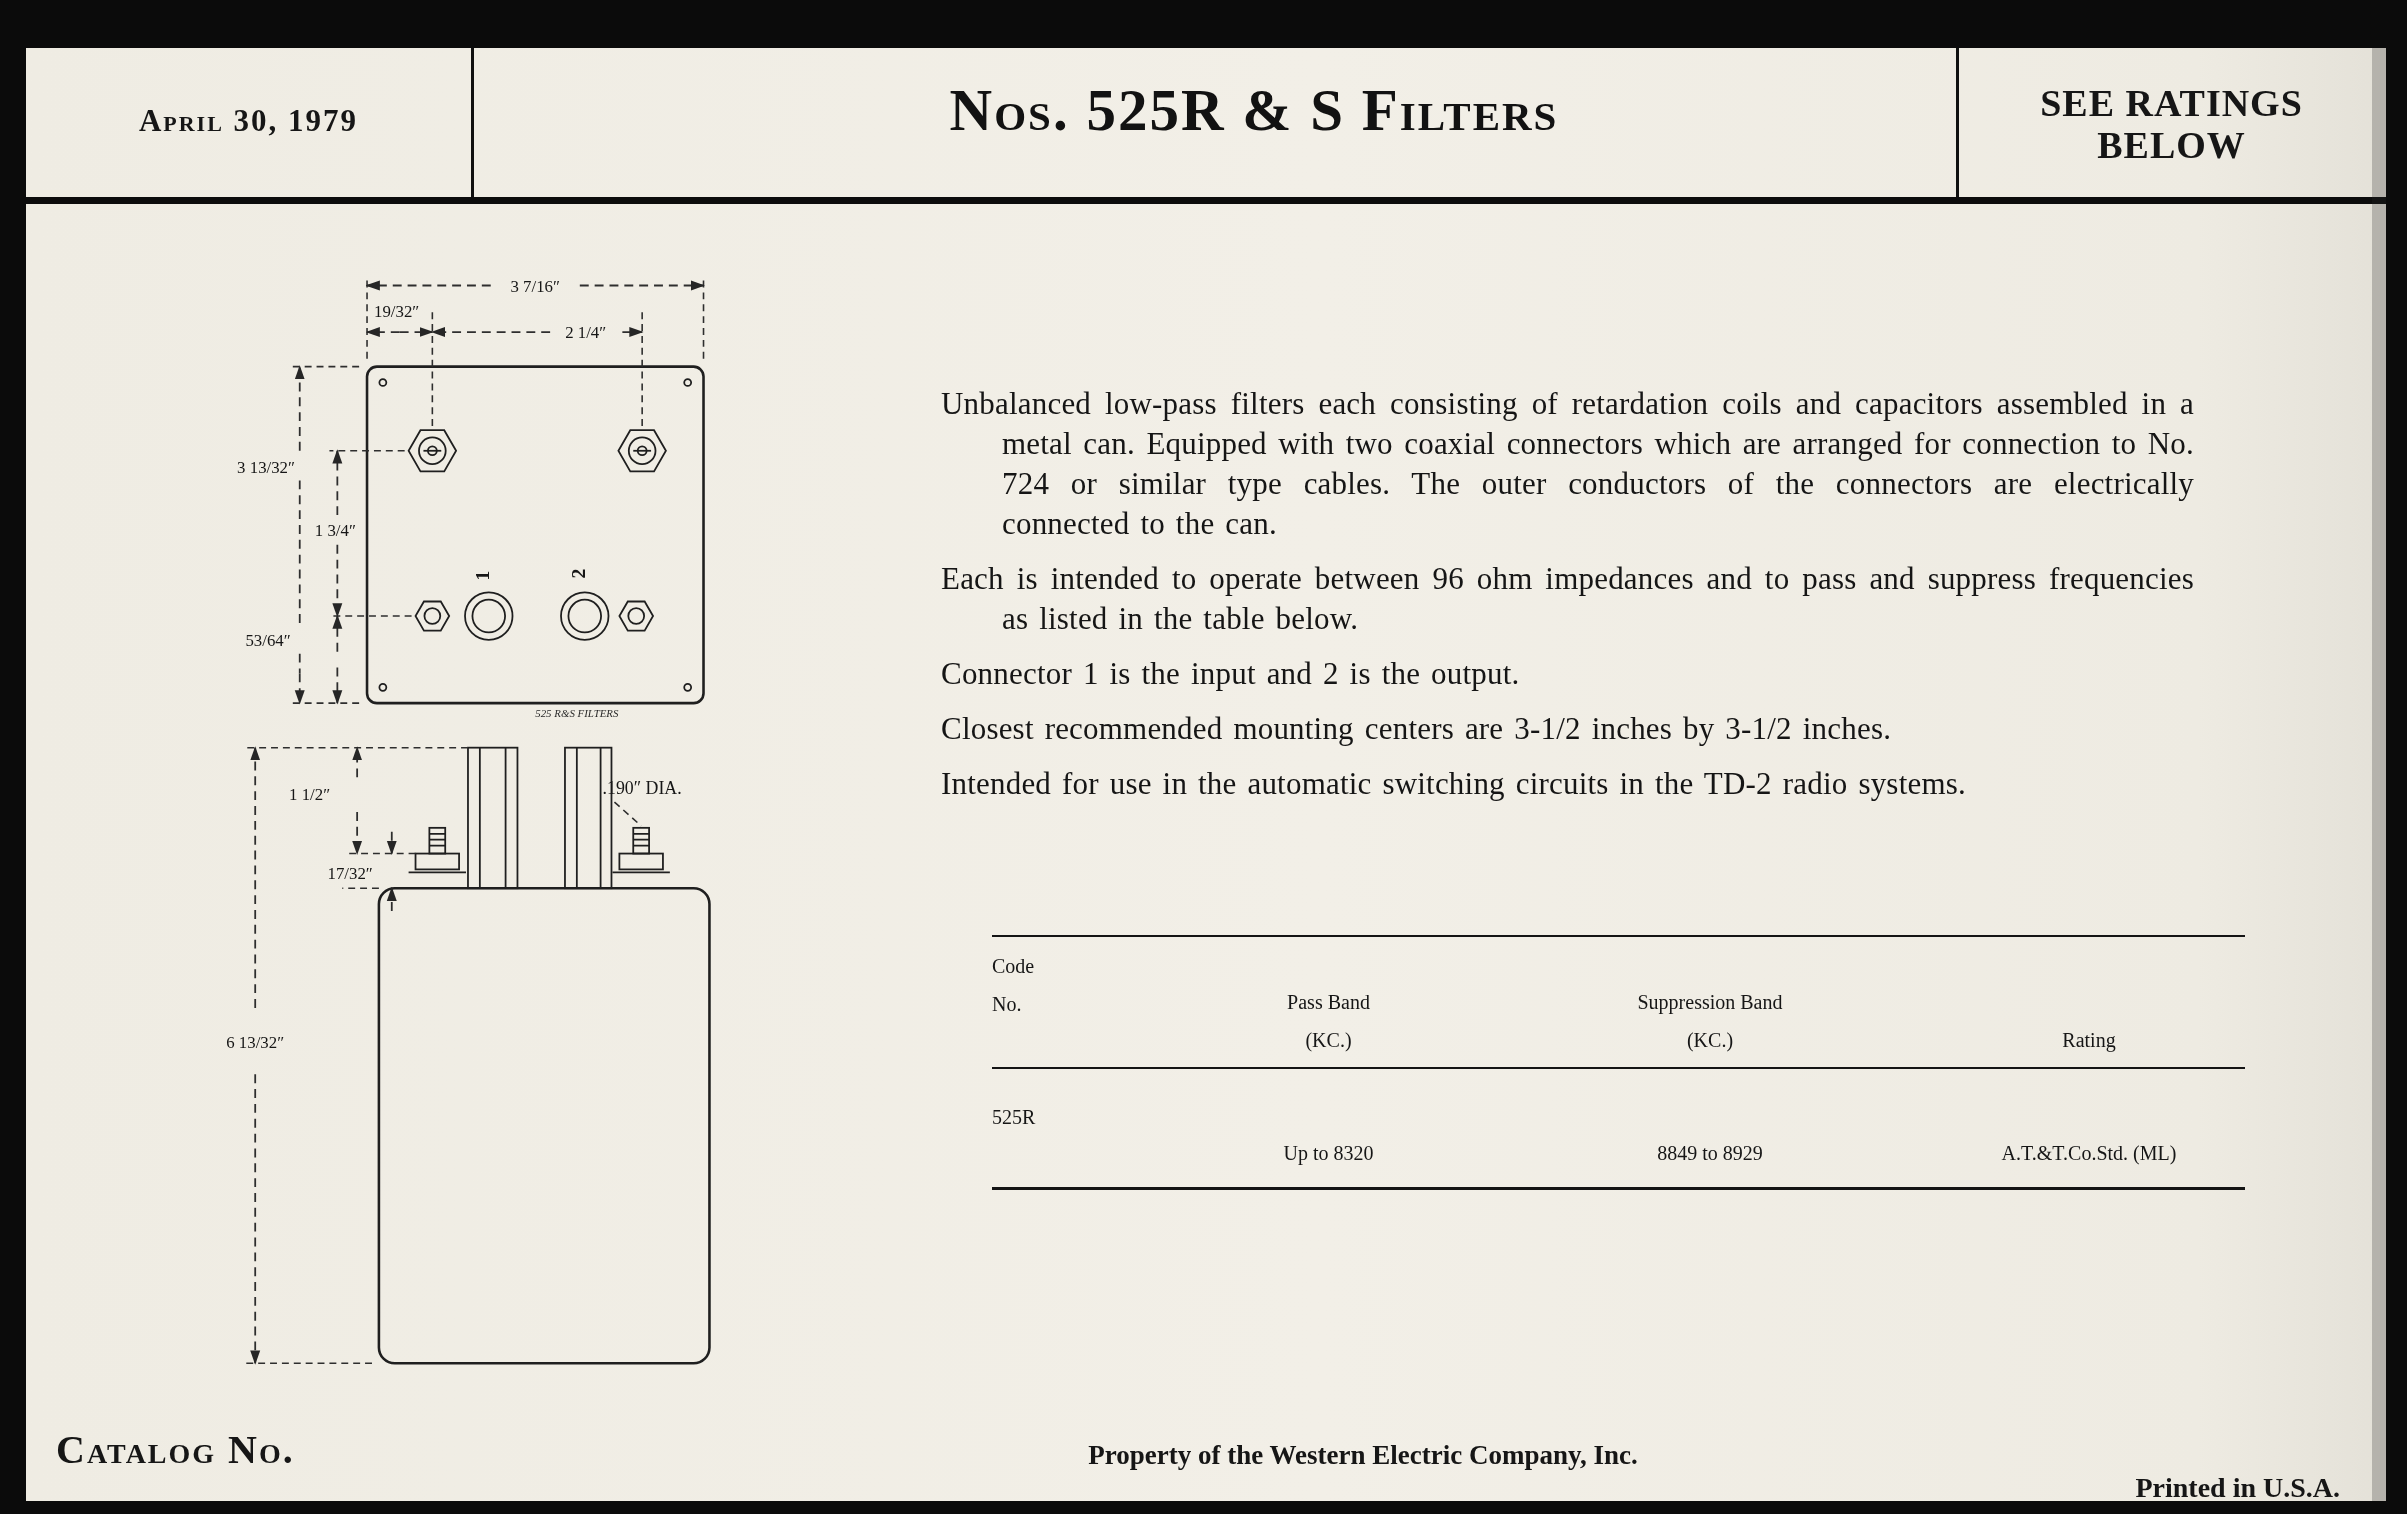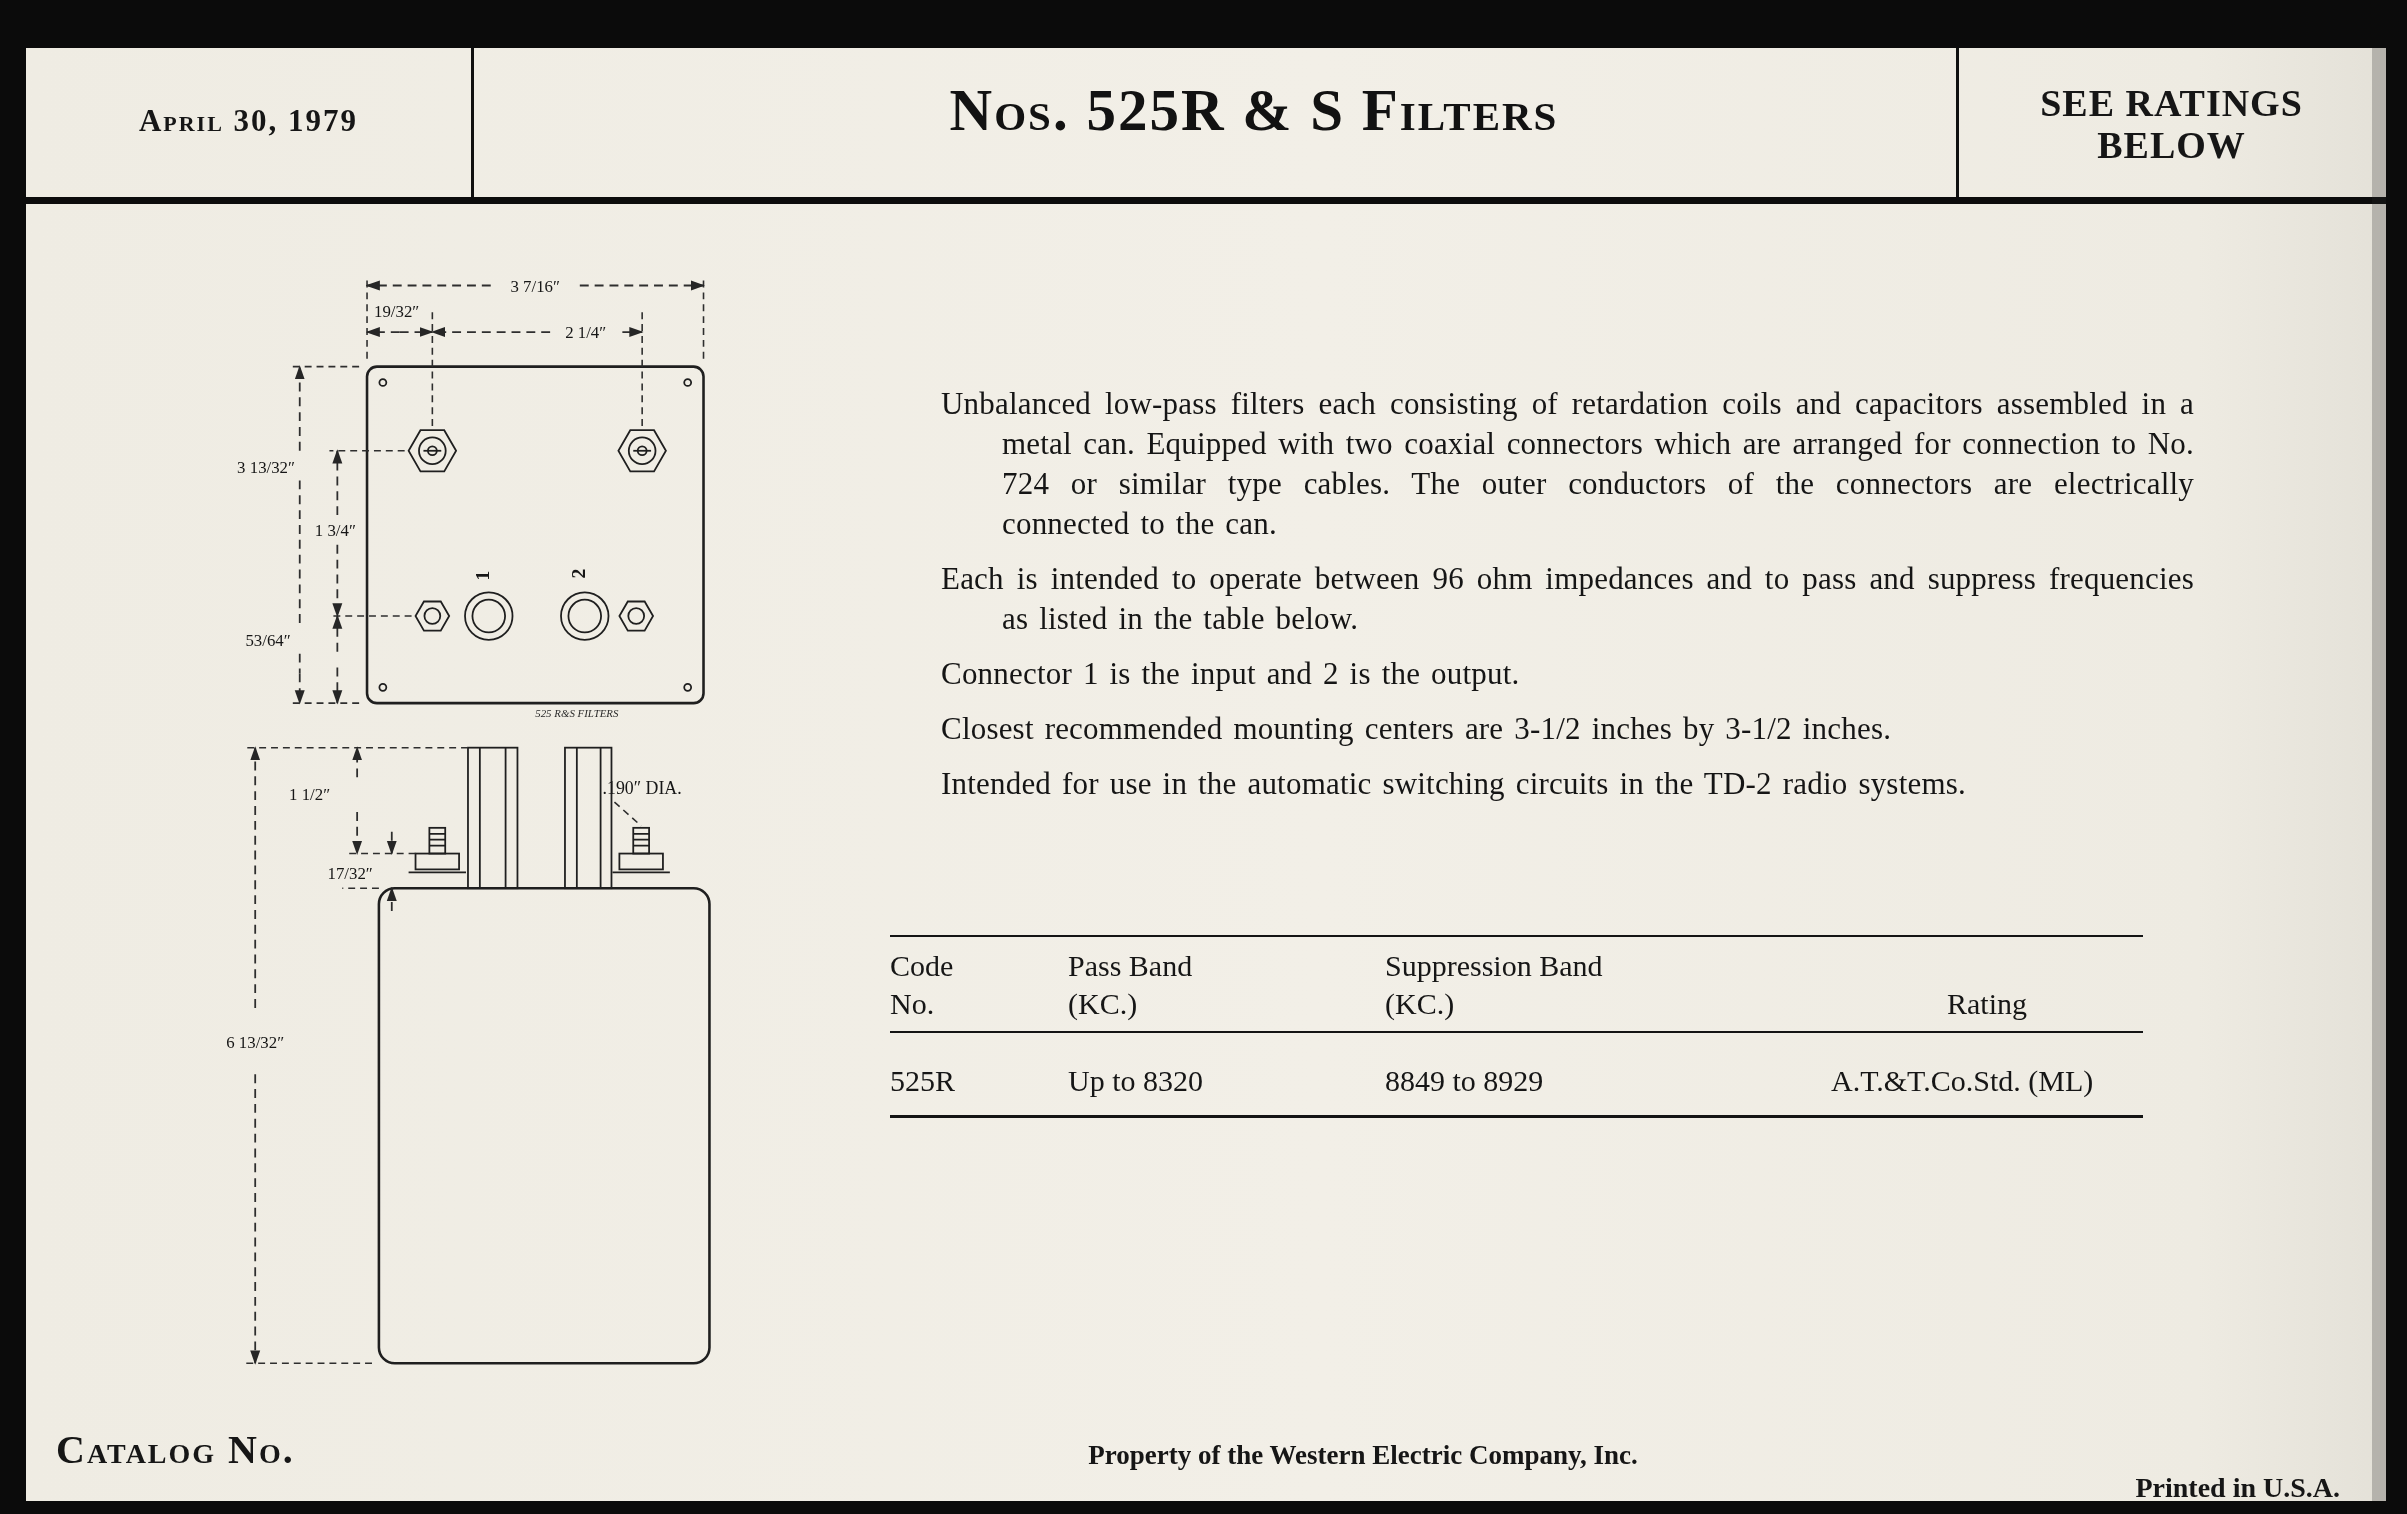--- a/index.html
+++ b/index.html
@@ -40,27 +40,27 @@
   .dlabel-big{font-family:"Liberation Serif",serif;font-size:20px;fill:#161616;text-anchor:middle;font-weight:bold;}
   .caption{font-family:"Liberation Serif",serif;font-size:11px;font-style:italic;fill:#2a2a2a;text-anchor:middle;}
   
   .desc{position:absolute;left:915px;top:336px;width:1253px;}
   .desc p{
     margin:0 0 15px 0;padding-left:61px;text-indent:-61px;
     font-size:31px;line-height:40px;text-align:justify;
     word-spacing:3px;letter-spacing:0.2px;color:#151515;
   }
   
-  .tbl{position:absolute;left:864px;top:887px;width:1253px;font-size:30px;}
+  .tbl{position:absolute;left:966px;top:887px;width:1253px;font-size:20px;}
   .t-rule{height:2px;background:#141414;}
   .t-rule-bottom{height:3px;}
   .t-head{display:grid;grid-template-columns:178px 317px 446px 1fr;padding:10px 0 8px 0;}
   .t-head .cell{line-height:38px;}
   .c-left{text-align:left;}
-  .c-center{}
+  .c-center{text-align:center;margin-top:36px;}
   .c-rating{text-align:center;align-self:end;}
   .t-row{display:grid;grid-template-columns:178px 317px 446px 1fr;line-height:48px;}
   .t-body{padding:24px 0 10px 0;}
   
   .f-catalog{
     position:absolute;left:30px;top:1378px;
     font-variant:small-caps;font-weight:bold;font-size:40px;letter-spacing:2px;
   }
   .f-property{
     position:absolute;left:644px;top:1392px;width:1386px;text-align:center;

